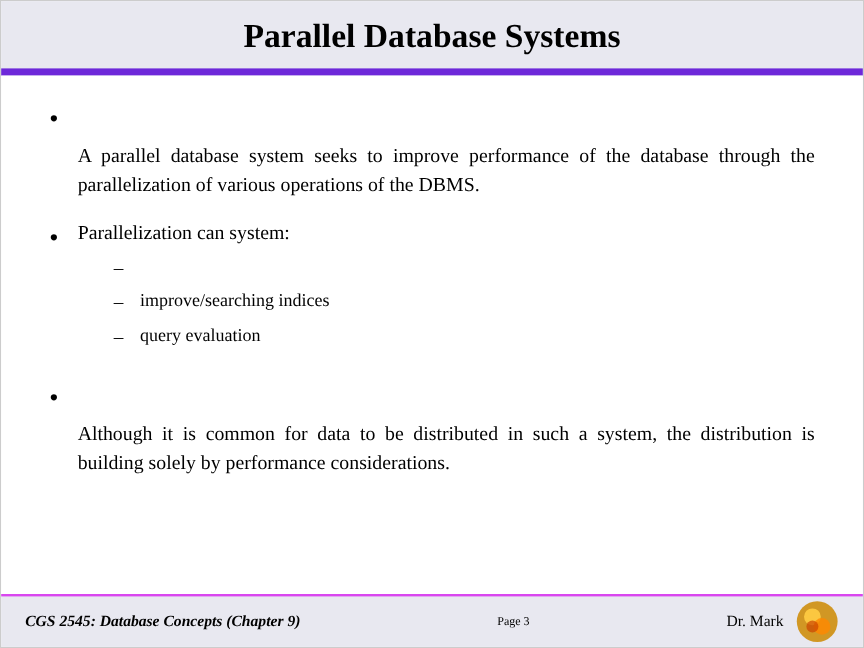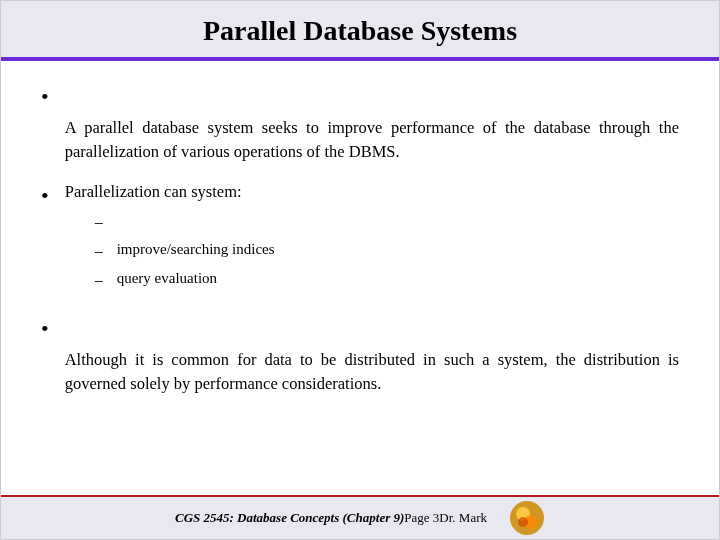--- a/index.html
+++ b/index.html
@@ -13,21 +13,21 @@
     .slide {
       width: 720px;
       height: 540px;
       background: #fff;
       display: flex;
       flex-direction: column;
       border: 1px solid #ccc;
     }
     .slide-header {
       background: #e8e8f0;
-      border-bottom: 4px solid #6d28d9;
+      border-bottom: 6px solid #6d28d9;
       padding: 14px 30px 10px 30px;
       text-align: center;
     }
     .slide-header h1 {
       font-size: 28px;
       font-weight: bold;
       color: #000;
       font-family: Times New Roman, serif;
     }
     .slide-body {
@@ -70,43 +70,43 @@
       flex-shrink: 0;
       line-height: 1.45;
     }
     .sub-bullet-text {
       font-size: 15px;
       line-height: 1.45;
       color: #000;
     }
     .slide-footer {
       background: #e8e8f0;
-      border-top: 2px solid #b91c1c;
+      border-top: 2px solid #d946ef;
       padding: 6px 20px;
       display: flex;
       align-items: center;
-      justify-content: center;
+      justify-content: space-between;
       height: 44px;
     }
     .footer-left {
       font-size: 13px;
       font-style: italic;
       font-weight: bold;
       color: #000;
     }
     .footer-center {
-      font-size: 13px;
+      font-size: 10px;
       color: #000;
     }
     .footer-right {
       font-size: 13px;
       color: #000;
       display: flex;
       align-items: center;
-      gap: 22px;
+      gap: 10px;
     }
     .footer-logo {
       width: 36px;
       height: 36px;
       position: relative;
     }
   </style>
 </head>
 <body>
 
@@ -137,21 +137,21 @@
           <div class="sub-bullet-item">
             <span class="sub-bullet-dash">–</span>
             <span class="sub-bullet-text">query evaluation</span>
           </div>
         </div>
       </div>
     </div>
 
     <div class="bullet-item">
       <span class="bullet-dot">•</span>
-      <span class="bullet-text">Although it is common for data to be distributed in such a system, the distribution is governed solely by performance considerations.</span>
+      <span class="bullet-text">Although it is common for data to be distributed in such a system, the distribution is building solely by performance considerations.</span>
     </div>
 
   </div>
 
   <div class="slide-footer">
     <span class="footer-left">CGS 2545: Database Concepts  (Chapter 9)</span>
     <span class="footer-center">Page 3</span>
     <div class="footer-right">
       <span>Dr. Mark</span>
       <div class="footer-logo">

